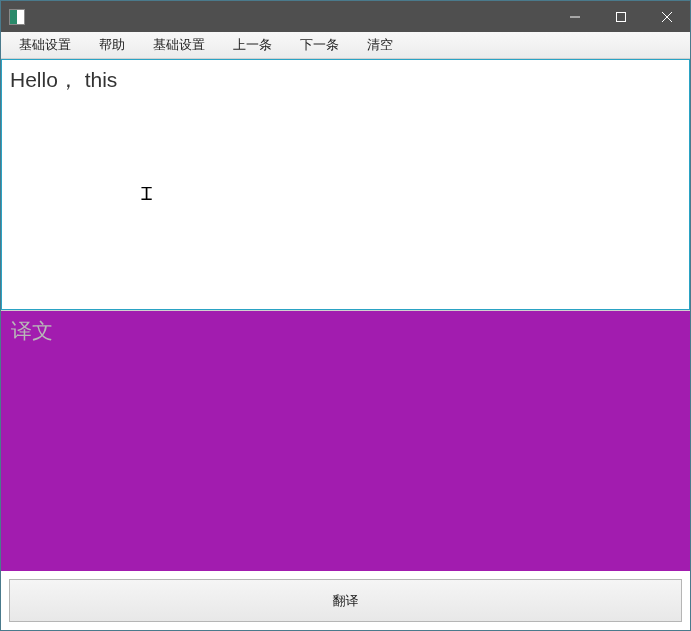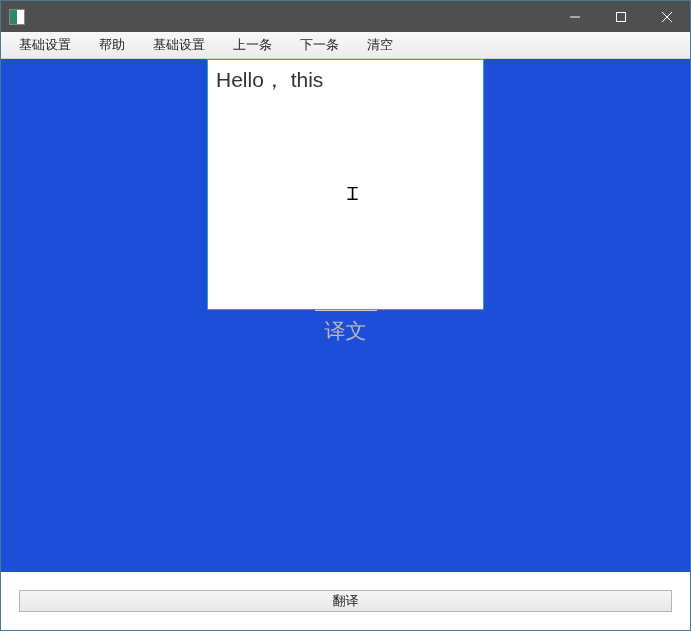--- a/index.html
+++ b/index.html
@@ -57,22 +57,21 @@
   }
   .menu-item {
     padding: 3px 14px;
     cursor: default;
   }
   
   .content {
     flex: 1;
     display: flex;
     flex-direction: column;
-    background: #1d4ed8;
-    align-items: center;
+    background: #a21caf;
   }
   
   .source-pane {
     flex: 1;
     border: 1px solid #2aa3c4;
     margin: 0;
     position: relative;
   }
   .source-text {
     width: 100%;
@@ -92,24 +91,24 @@
     border-top: 1px solid #d0d0d0;
     padding: 6px 10px;
   }
   .target-placeholder {
     font-size: 21px;
     color: #b8b8b8;
     font-family: Liberation Serif, serif;
   }
   
   .translate-bar {
-    height: 22px;
+    height: 43px;
     background: linear-gradient(#f5f5f5, #e8e8e8);
     border: 1px solid #b5b5b5;
-    margin: 18px;
+    margin: 8px;
     display: flex;
     align-items: center;
     justify-content: center;
     font-size: 13px;
     color: #222;
     cursor: default;
   }
   
   .text-cursor-indicator {
     position: absolute;

